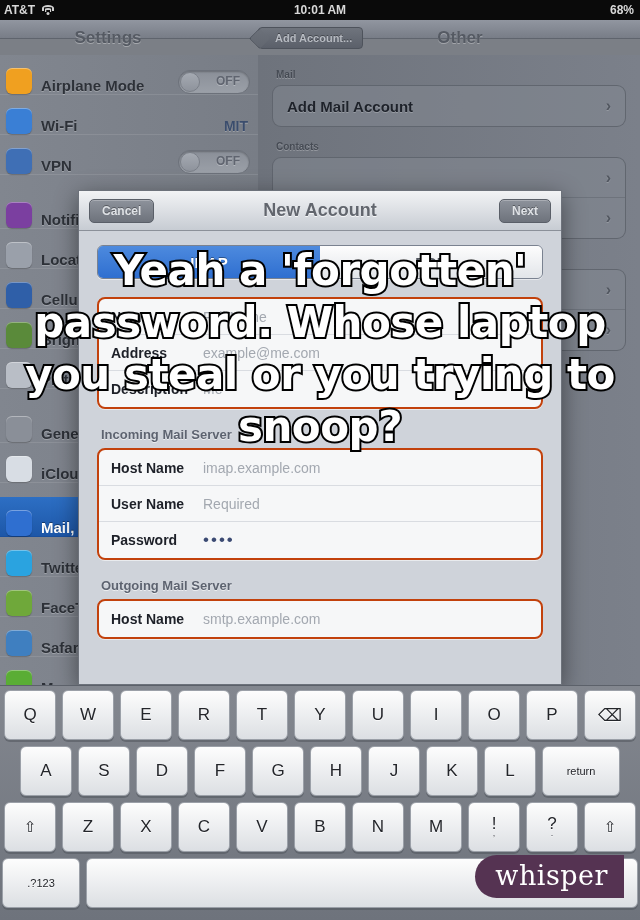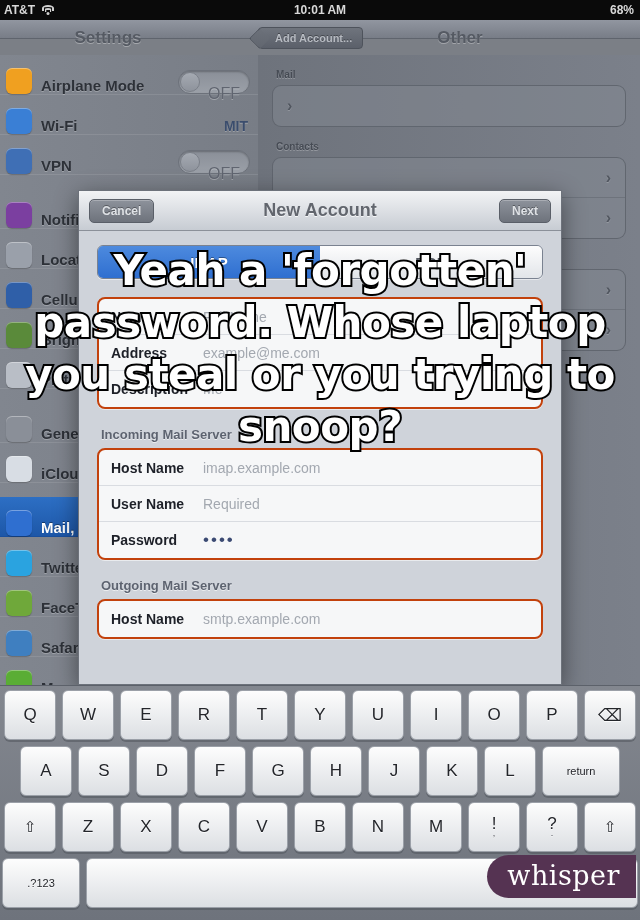--- a/index.html
+++ b/index.html
@@ -81,21 +81,21 @@
   }
   .srow .slabel{ flex:1; }
   .srow .sval{ margin-right:10px; font-size:14px; color:#3b4d6d; font-weight:bold; }
   .toggle{
     margin-right:8px; width:72px; height:24px; border-radius:12px;
     background:linear-gradient(#8a8f98,#9ba0a8);
     border:1px solid #6c717a; position:relative;
     box-shadow:inset 0 1px 2px rgba(0,0,0,.25);
   }
   .toggle .tlabel{
-    position:absolute; right:9px; top:14px; font-size:16px; font-weight:normal;
+    position:absolute; right:9px; top:3px; font-size:12px; font-weight:bold;
     color:#606570; text-shadow:0 1px 0 rgba(255,255,255,.3);
   }
   .toggle .knob{
     position:absolute; left:1px; top:1px; width:20px; height:20px; border-radius:50%;
     background:linear-gradient(#a5aab2,#8e939c); border:1px solid #7a7f88;
   }
   .sgap{ height:14px; }
 
   
   .detail{
@@ -217,21 +217,21 @@
     font-weight:bold; font-size:42px; line-height:52px;
     color:#fff;
     letter-spacing:-0.5px;
     -webkit-text-stroke:4px #000;
     paint-order:stroke fill;
     padding:0 10px;
   }
 
   
   .whisper{
-    position:absolute; right:4px; bottom:22px;
+    position:absolute; right:16px; bottom:22px;
     background:#553352; color:#fff;
     font-family:"DejaVu Serif", serif;
     font-size:27px; padding:5px 16px 7px 20px;
     border-radius:26px 0 0 26px;
     letter-spacing:.5px;
   }
 </style>
 </head>
 <body>
 
@@ -332,20 +332,21 @@
       <div class="srow">
         <span class="sico" style="background: rgb(232, 112, 58);"></span>
         <span class="slabel">Music</span>
       </div>
     </div>
 
   <div class="detail">
     <div class="grp-hdr">Mail</div>
     <div class="grp">
       <div class="grow">
+        <span class="gfill">Add Mail Account</span>
         <span class="chev">›</span>
       </div>
     </div>
     <div class="grp-hdr">Contacts</div>
     <div class="grp">
       <div class="grow">
         <span class="gfill"></span>
         <span class="chev">›</span>
       </div>
       <div class="grow">

